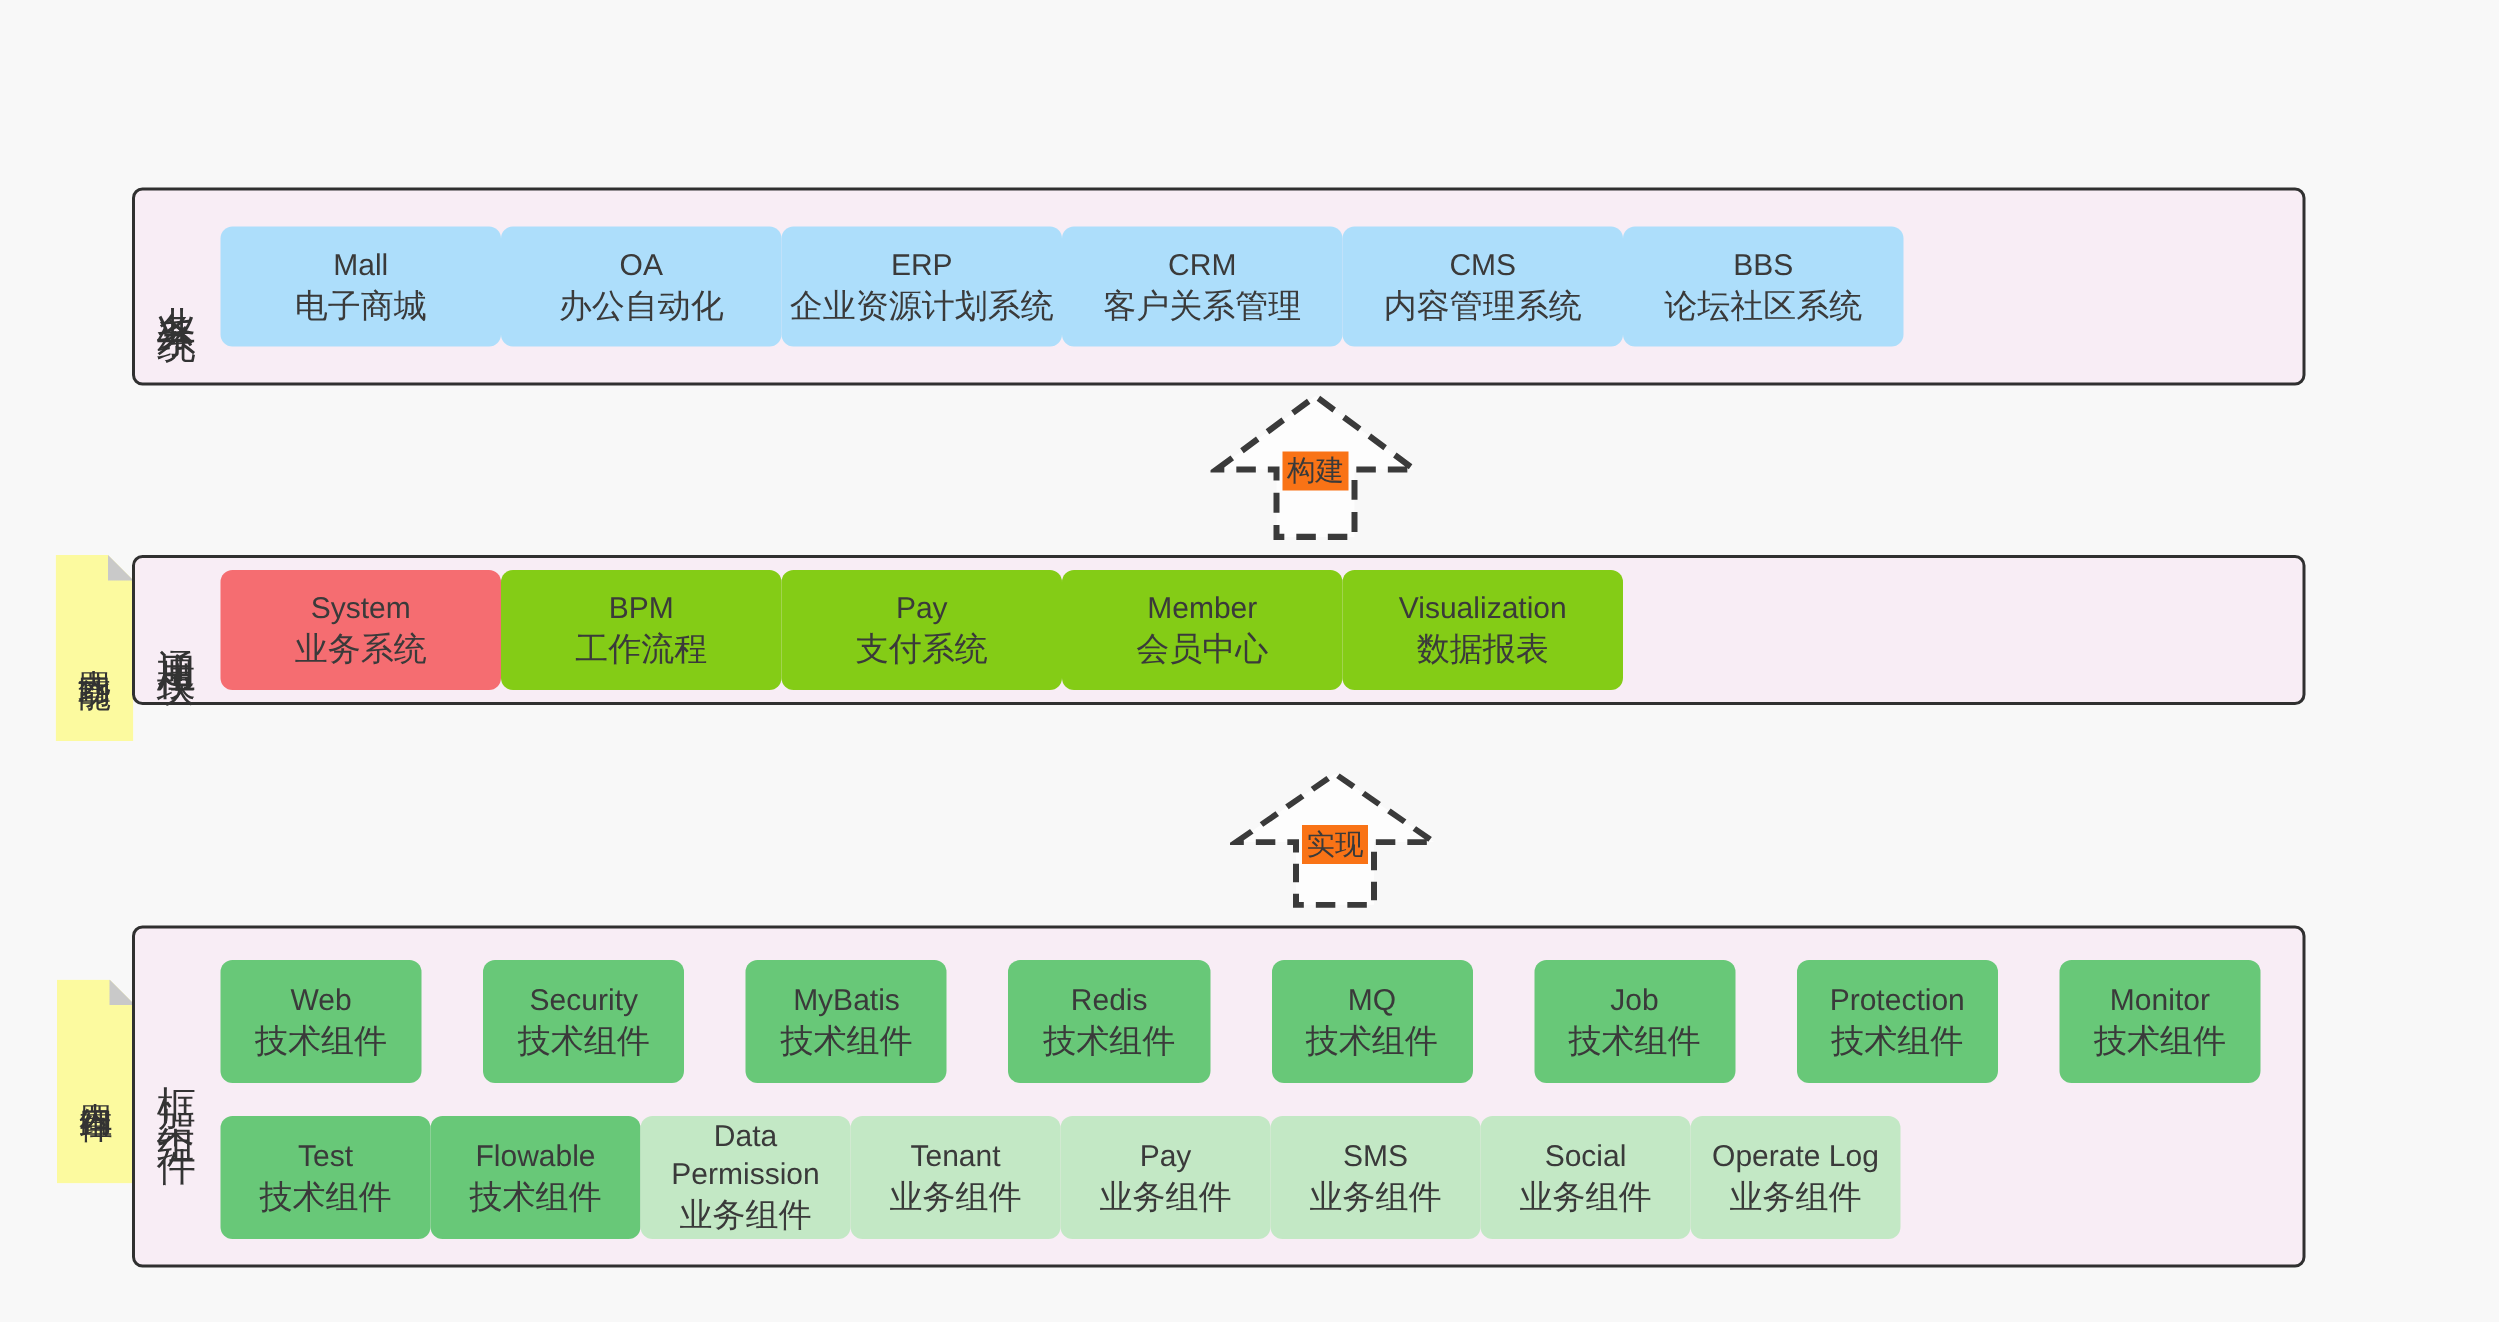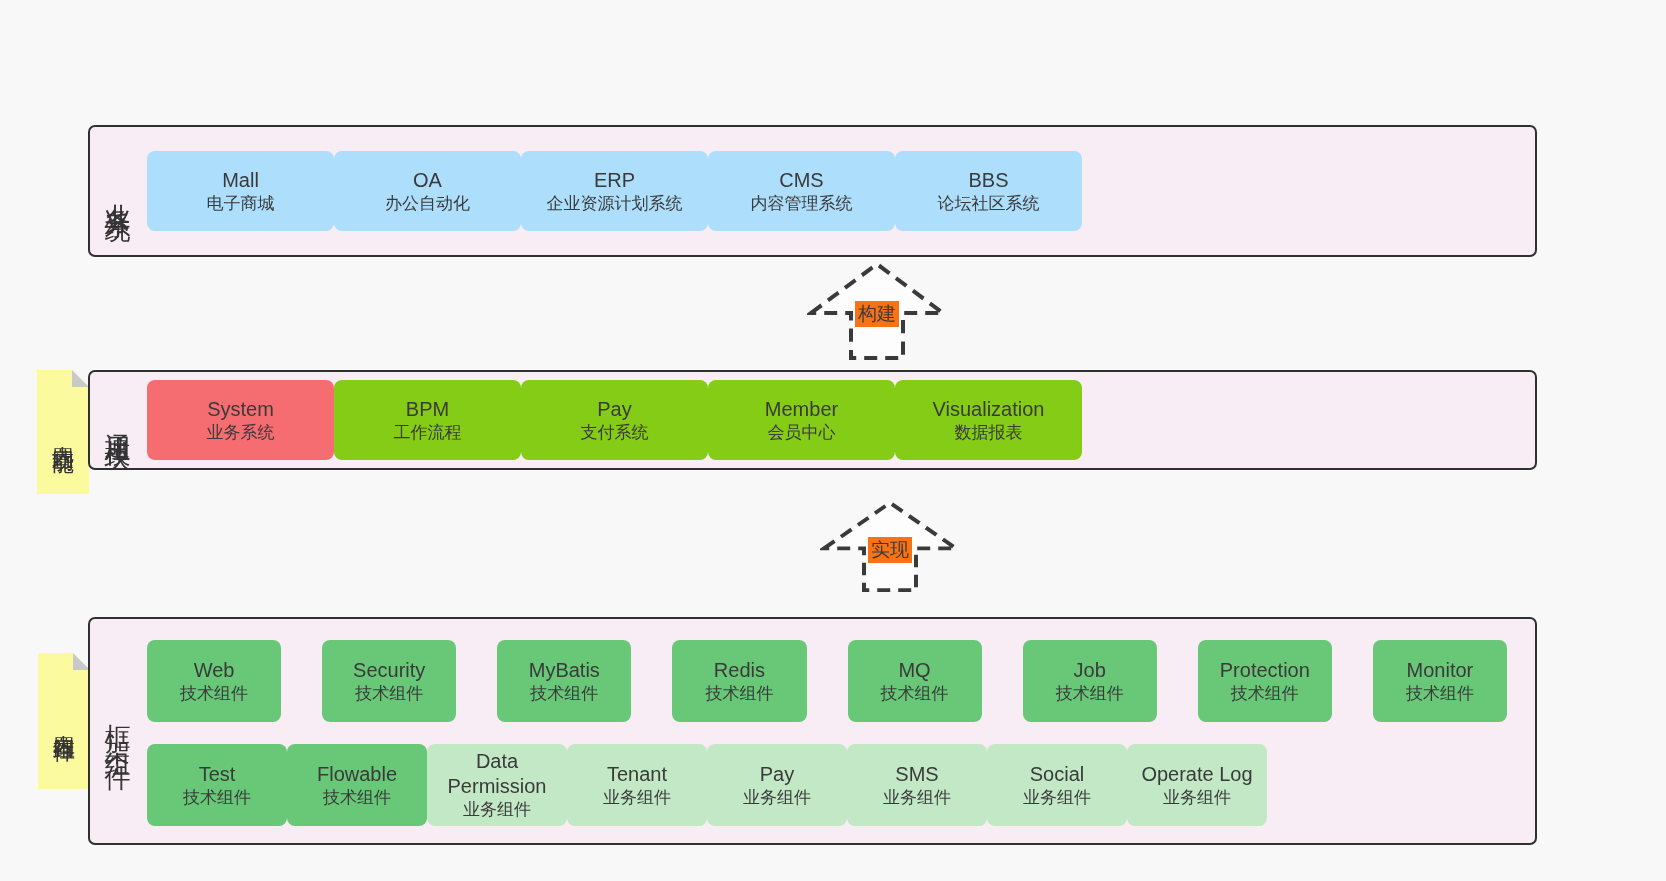--- a/index.html
+++ b/index.html
@@ -34,36 +34,36 @@
   .row-b2 { top:125px; }
   
   .box {
     border-radius:8px; display:flex; flex-direction:column;
     align-items:center; justify-content:center; text-align:center;
     line-height:1.25;
   }
   .box-wide { width:187px; height:80px; }
   .box-sm   { width:140px; height:82px; }
   .box .name { font-size:20px; }
-  .box .sub  { font-size:17px; }
+  .box .sub  { font-size:22px; }
   .blue   { background:#addefb; }
   .red    { background:#f56d71; }
   .pink   { background:#84cc16; }
   .green  { background:#68c878; }
   .lgreen { background:#c3e8c5; }
   
   .arrow { position:absolute; z-index:0; }
   .arrow svg { display:block; width:100%; height:100%; }
   .arrow-label {
     position:absolute; left:50%; top:40%; transform:translateX(-50%);
     background:#f97316; font-size:19px; padding:0 3px; color:#3a3a3a;
     white-space:nowrap;
   }
   .arrow-1 { left:807px; top:260px; width:140px; height:102px; }
-  .arrow-2 { left:820px; top:499px; width:140px; height:95px; }
+  .arrow-2 { left:820px; top:512px; width:140px; height:95px; }
   
   .note {
     position:absolute; width:52px; background:#fcfa9f; z-index:0;
     clip-path:polygon(0 0, calc(100% - 17px) 0, 100% 17px, 100% 100%, 0 100%);
     display:flex; align-items:center; justify-content:center;
   }
   .note-1 { left:37px; top:370px; height:124px; }
   .note-2 { left:38px; top:653px; height:136px; }
   .note .fold {
     position:absolute; top:0; right:0; width:17px; height:17px;
@@ -108,20 +108,24 @@
         <div class="name">Mall</div>
         <div class="sub">电子商城</div>
       </div>
       <div class="box box-wide blue">
         <div class="name">OA</div>
         <div class="sub">办公自动化</div>
       </div>
       <div class="box box-wide blue">
         <div class="name">ERP</div>
         <div class="sub">企业资源计划系统</div>
+      </div>
+      <div class="box box-wide blue">
+        <div class="name">CRM</div>
+        <div class="sub">客户关系管理</div>
       </div>
       <div class="box box-wide blue">
         <div class="name">CMS</div>
         <div class="sub">内容管理系统</div>
       </div>
       <div class="box box-wide blue">
         <div class="name">BBS</div>
         <div class="sub">论坛社区系统</div>
       </div>
     </div>

